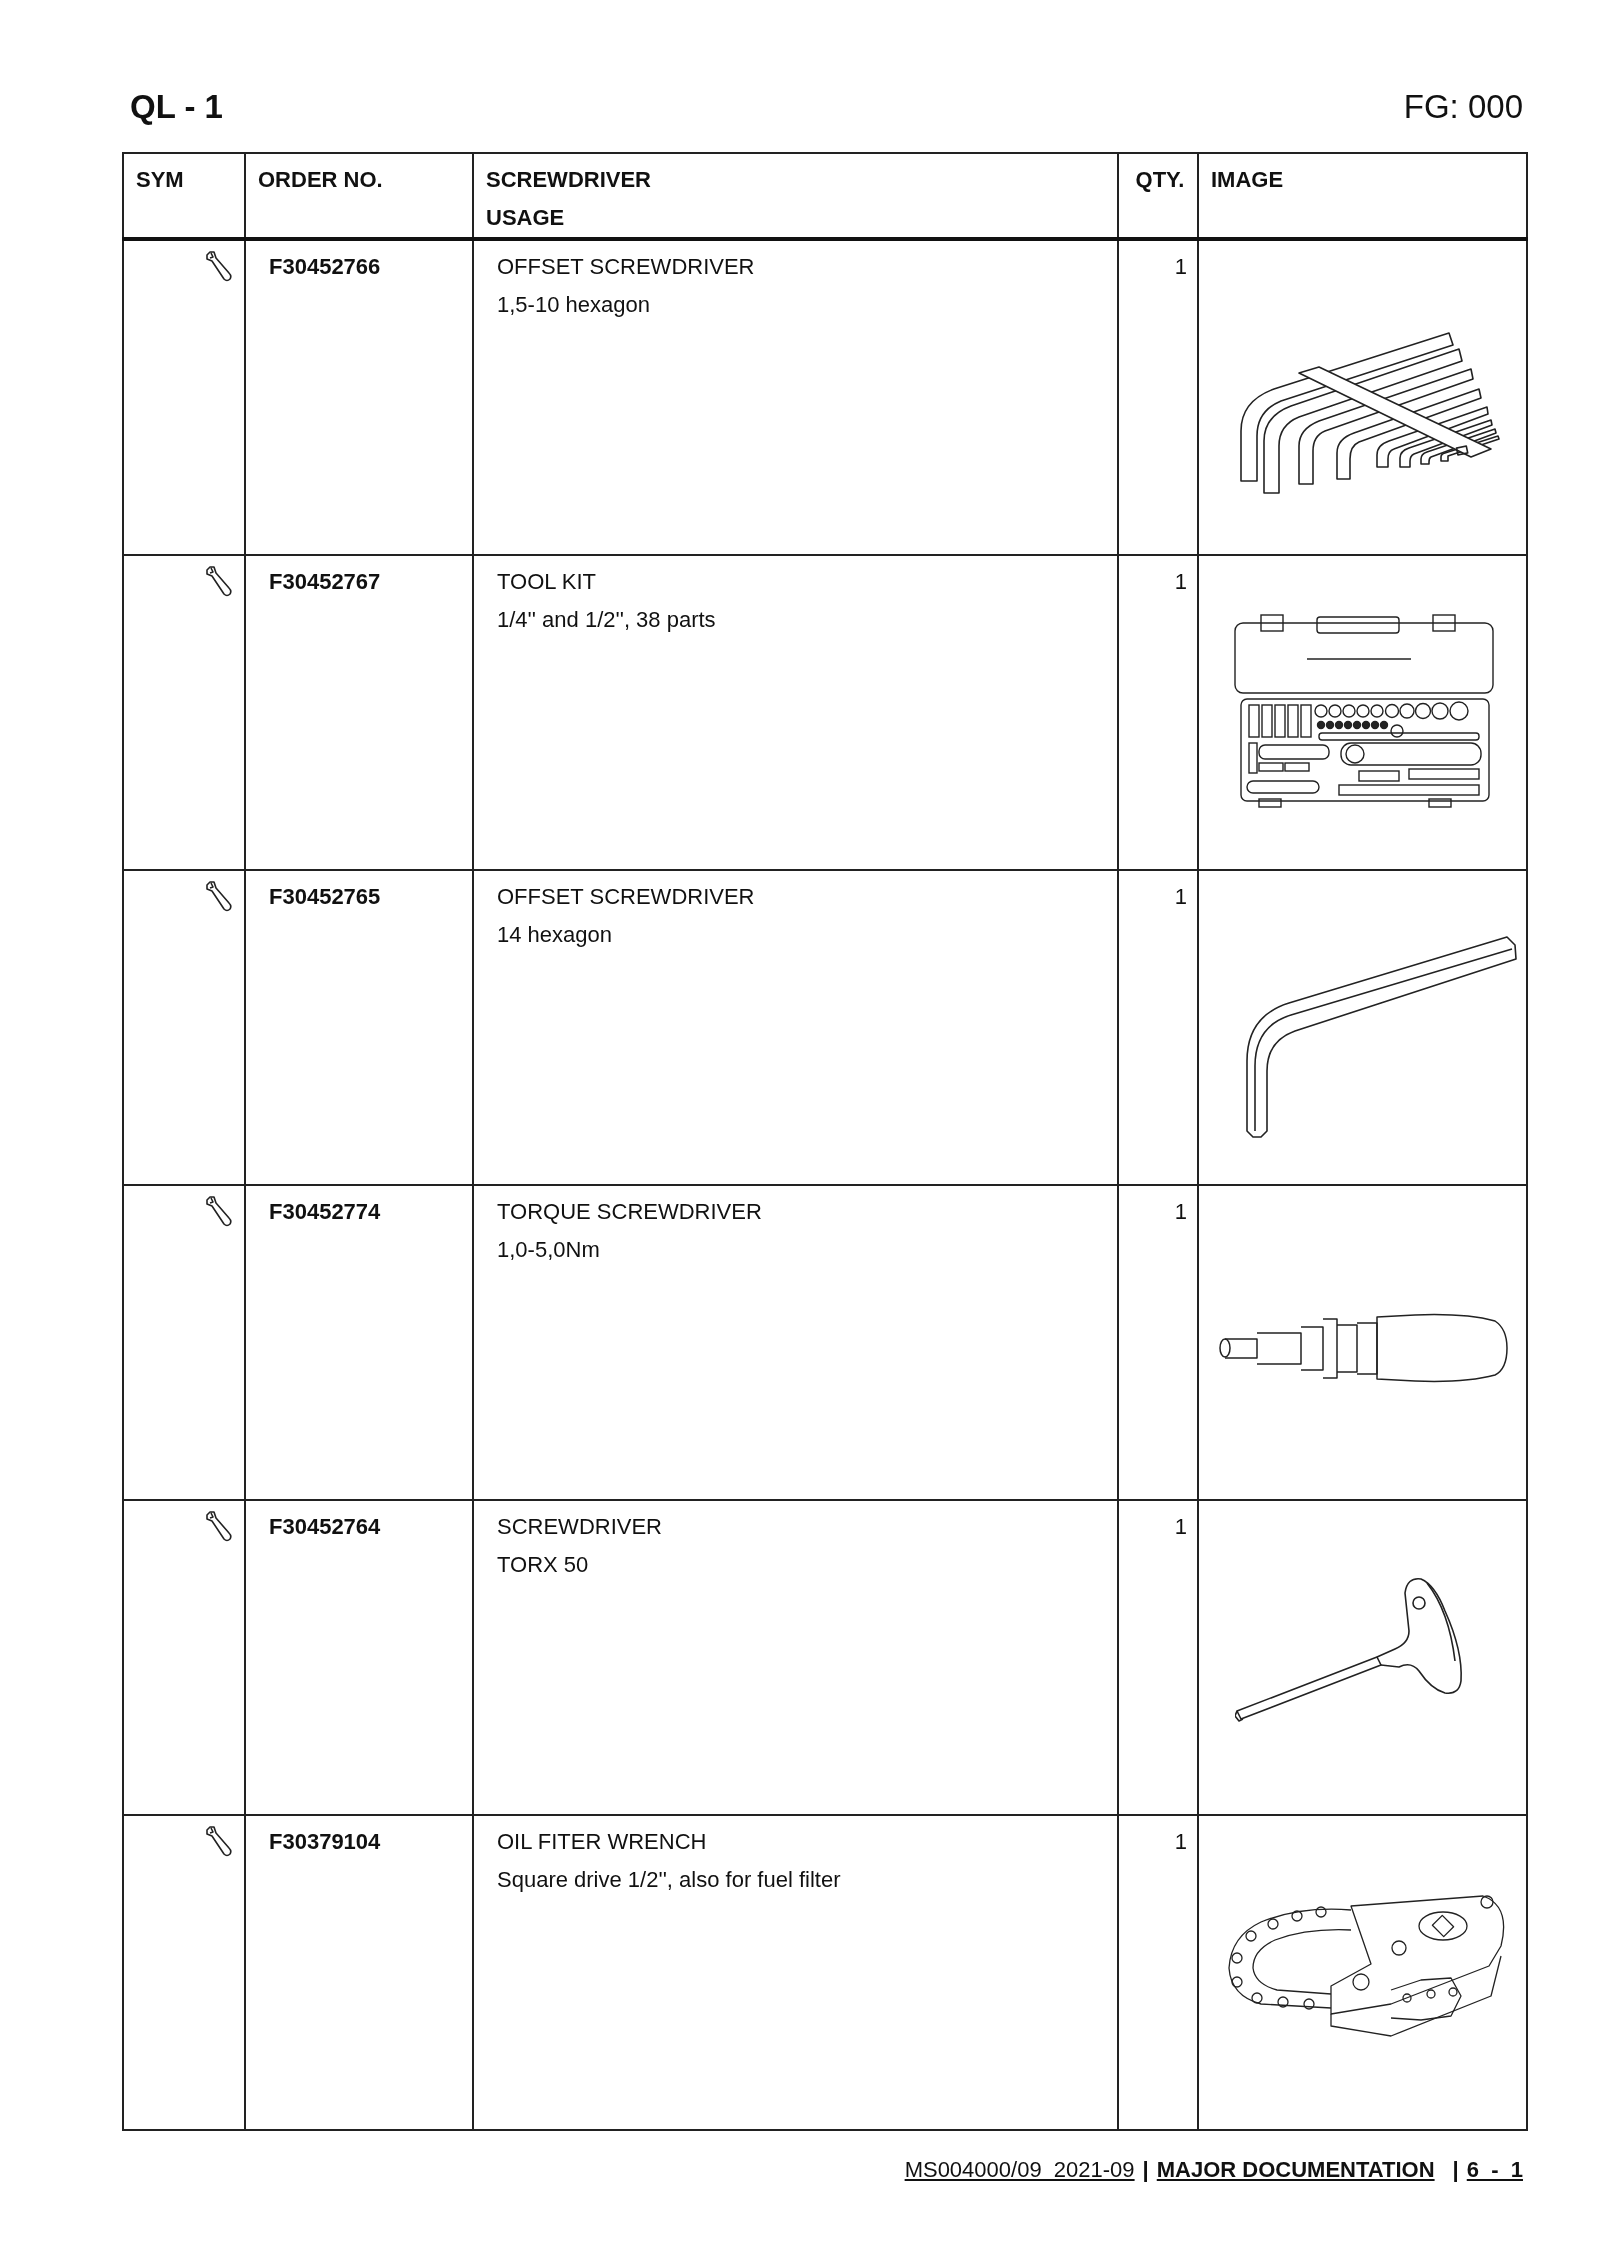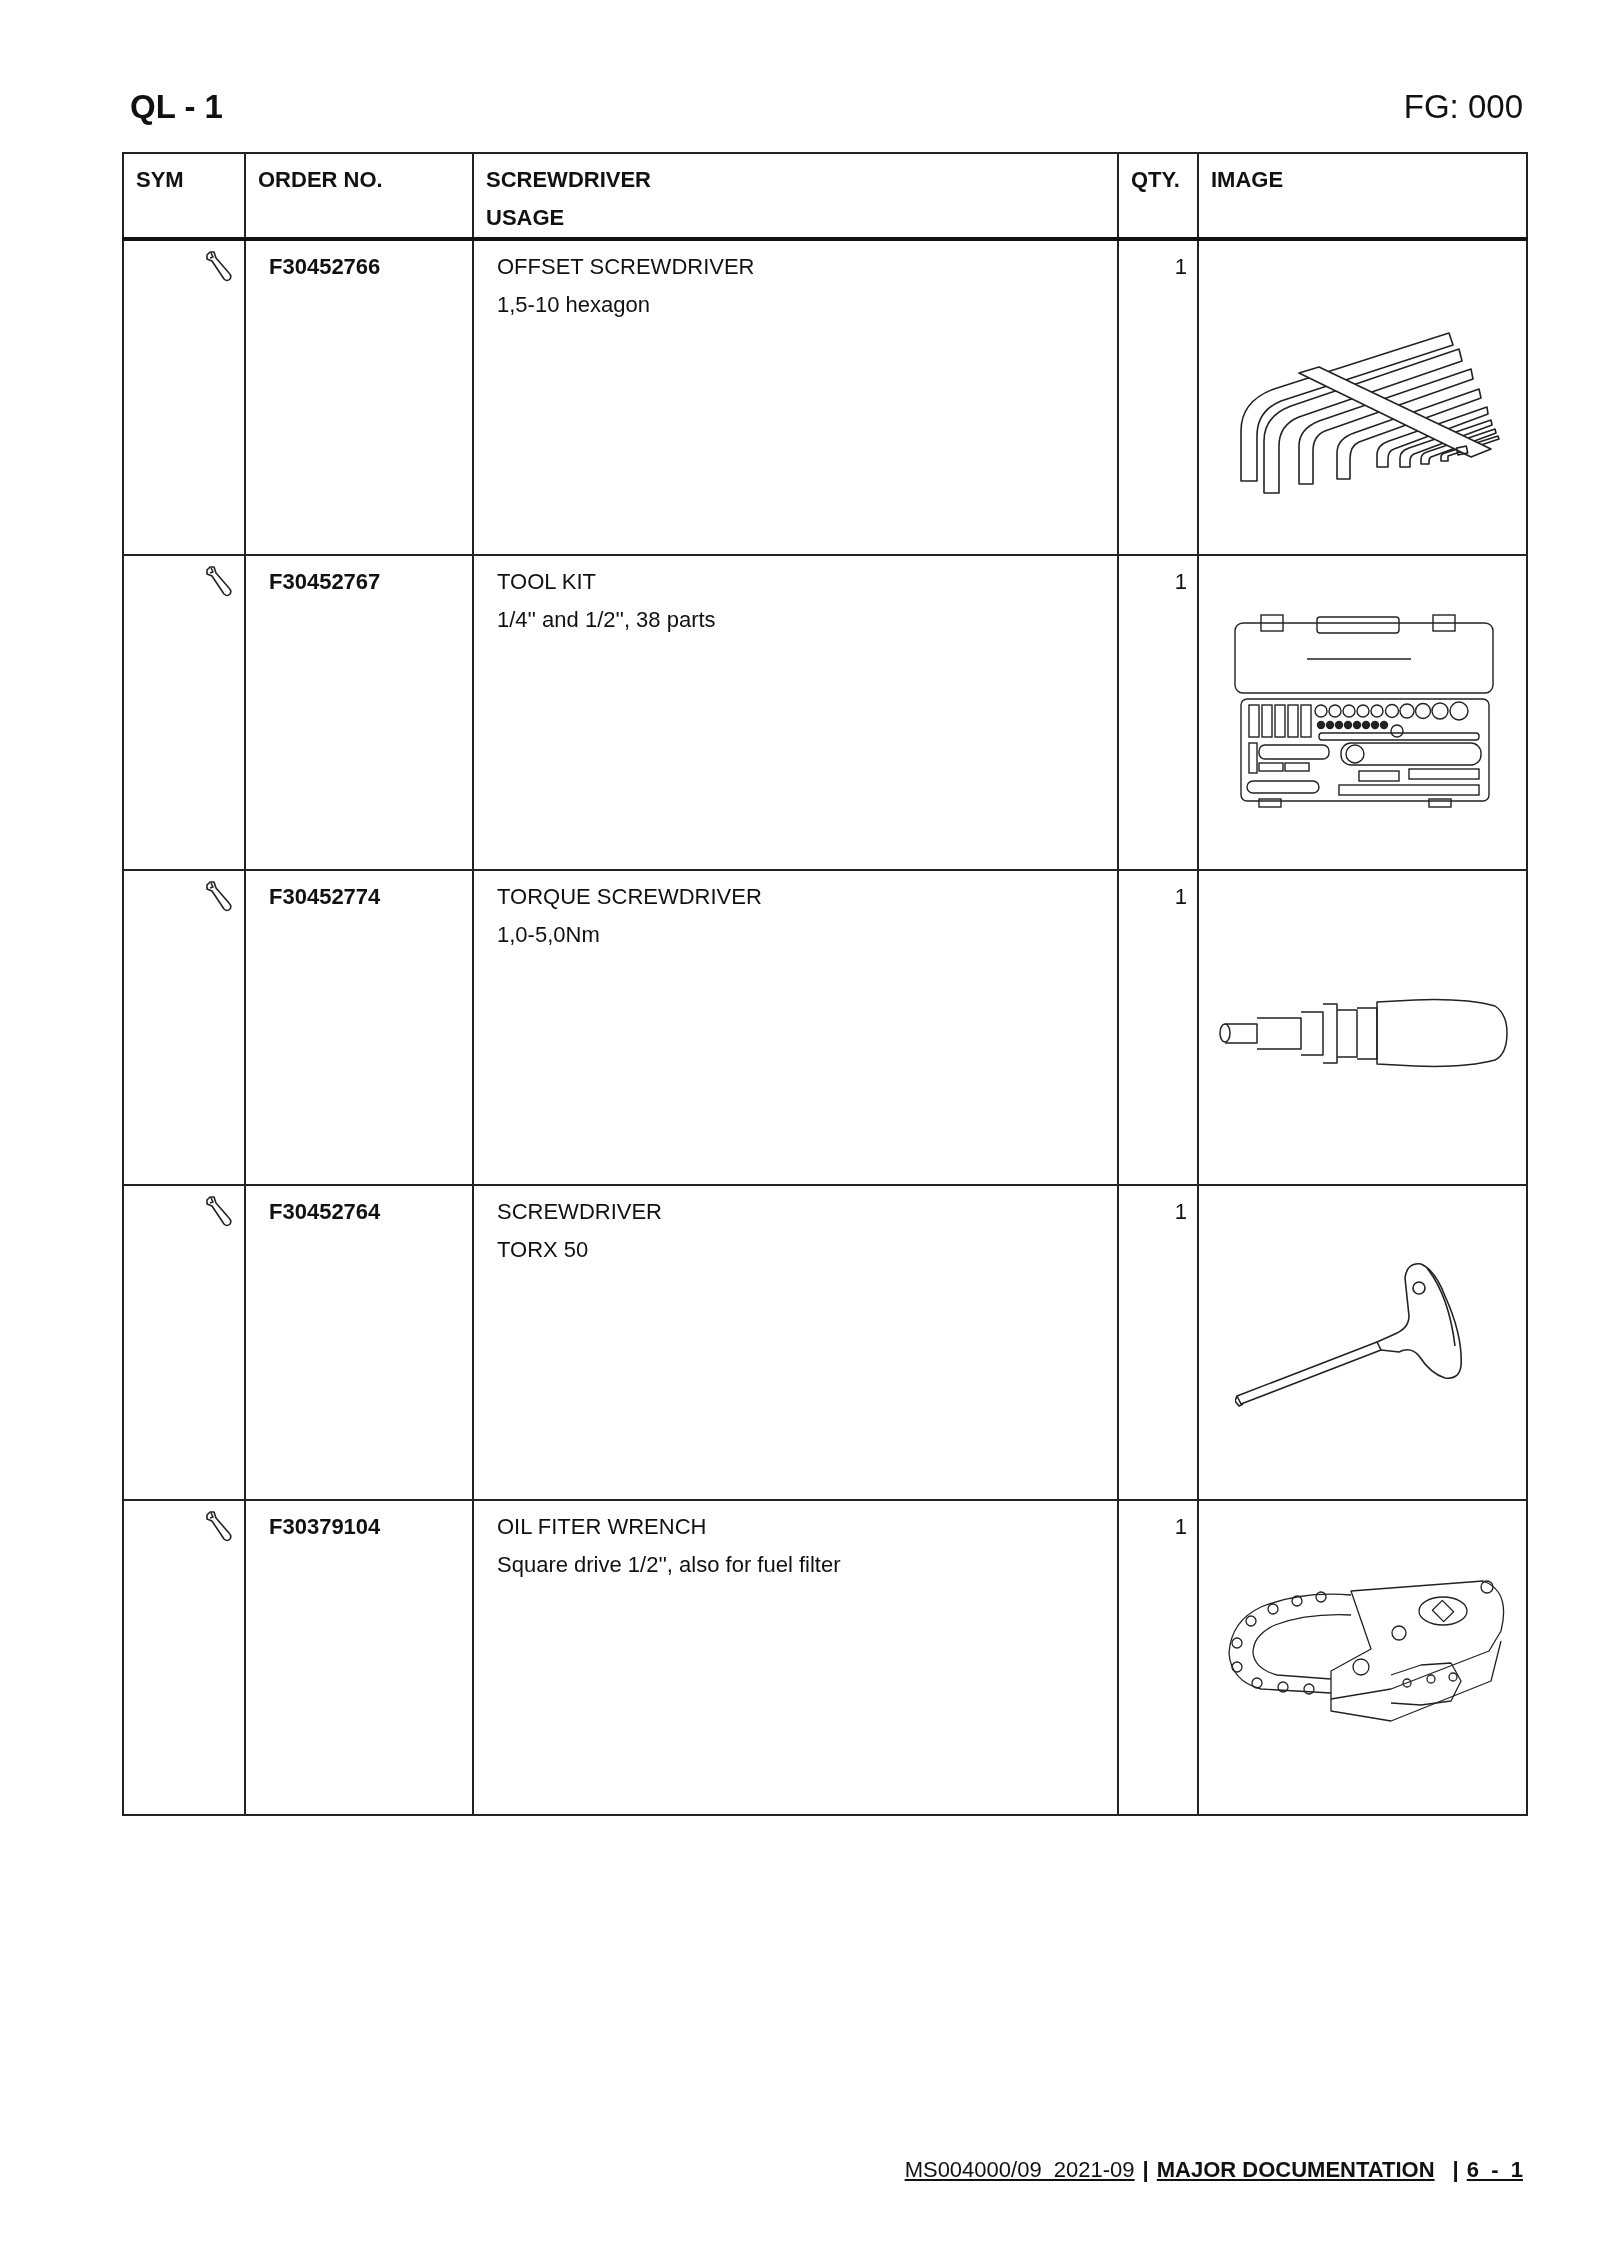--- a/index.html
+++ b/index.html
@@ -3,21 +3,21 @@
 <meta charset="utf-8">
 <style>
   html, body { margin:0; padding:0; background:#ffffff; }
   body { width:1600px; height:2263px; position:relative; font-family:"Liberation Sans", sans-serif; color:#111; overflow:hidden; }
   .title-left { position:absolute; left:130px; top:88px; font-size:33px; font-weight:bold; letter-spacing:0px; }
   .title-right { position:absolute; right:77px; top:88px; font-size:33px; font-weight:normal; }
   table.parts { position:absolute; left:122px; top:152px; width:1404px; border-collapse:collapse; table-layout:fixed; }
   table.parts td, table.parts th { border:2px solid #222; vertical-align:top; padding:0; }
   table.parts th { font-weight:bold; font-size:22px; text-align:left; height:72px; border-bottom:4px solid #111; }
   th .hcell { padding:7px 12px 0 12px; line-height:38px; }
-  th.qty .hcell { text-align:left; padding-right:8px; }
+  th.qty .hcell { text-align:center; padding-right:8px; }
   .row td { height:313px; }
   td.sym { text-align:right; }
   .sym-icon { display:inline-block; margin:8px 10px 0 0; width:30px; height:34px; }
   td .cell { padding:7px 12px 0 23px; font-size:22px; line-height:38px; }
   td.order .cell { font-weight:bold; }
   td.qty .cell { text-align:right; padding-right:10px; }
   td.img { position:relative; }
   td.img svg { position:absolute; }
   .footer { position:absolute; right:77px; top:2157px; font-size:22px; white-space:nowrap;text-decoration:underline; }
   .footer .bold { font-weight:bold; }
@@ -163,20 +163,45 @@
           <rect x="18" y="170" width="72" height="12" rx="6"></rect>
           <rect x="130" y="160" width="40" height="10"></rect>
             <rect x="180" y="158" width="70" height="10"></rect>
           <rect x="110" y="174" width="140" height="10"></rect>
           <rect x="30" y="188" width="22" height="8"></rect>
             <rect x="200" y="188" width="22" height="8"></rect>
         </svg>
       </td>
     </tr>
 
+    <tr class="row">
+      <td class="sym">
+        <svg class="sym-icon" viewBox="0 0 30 34">
+            <path d="M6 3 L3 6 L3 10 L8 12 L20 30 Q23 33 26 30 Q28 27 25 24 L12 9 L10 3 Z M7 4 L9 8 L6 9" fill="none" stroke="#222" stroke-width="1.6" stroke-linejoin="round"></path>
+          </svg>
+      </td>
+      <td class="order">
+          <div class="cell">F30452765</div>
+        </td>
+      <td>
+          <div class="cell">
+            <div>OFFSET SCREWDRIVER</div>
+            <div>14 hexagon</div>
+          </div>
+        </td>
+      <td class="qty">
+          <div class="cell">1</div>
+        </td>
+      <td class="img">
+        <svg style="left:20px;top:60px" width="300" height="210" viewBox="0 0 300 210" fill="none" stroke="#222" stroke-width="1.6" stroke-linejoin="round">
+          <path d="M28 200 L28 130 Q28 85 70 72 L288 6 L296 14 L297 28 L76 100 Q48 110 48 140 L48 200 L42 206 L34 206 Z"></path>
+          <path d="M36 200 L36 135 Q36 95 72 84 L293 18"></path>
+        </svg>
+      </td>
+    </tr>
 
     <tr class="row">
       <td class="sym">
         <svg class="sym-icon" viewBox="0 0 30 34">
             <path d="M6 3 L3 6 L3 10 L8 12 L20 30 Q23 33 26 30 Q28 27 25 24 L12 9 L10 3 Z M7 4 L9 8 L6 9" fill="none" stroke="#222" stroke-width="1.6" stroke-linejoin="round"></path>
           </svg>
       </td>
       <td class="order">
           <div class="cell">F30452774</div>
         </td>

